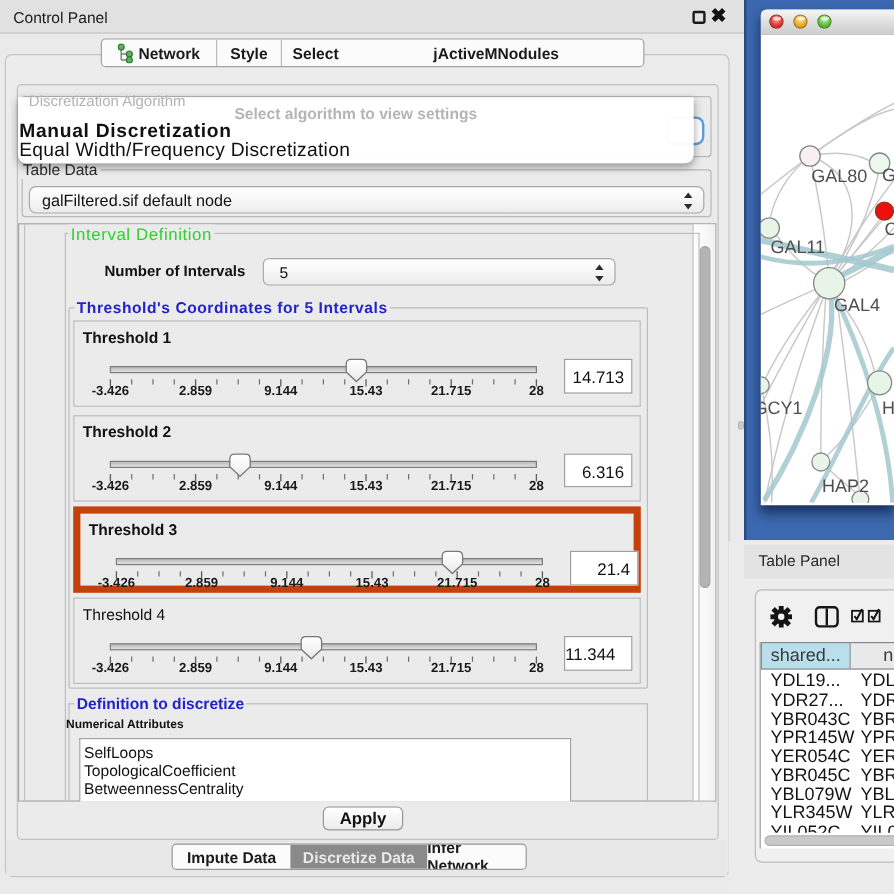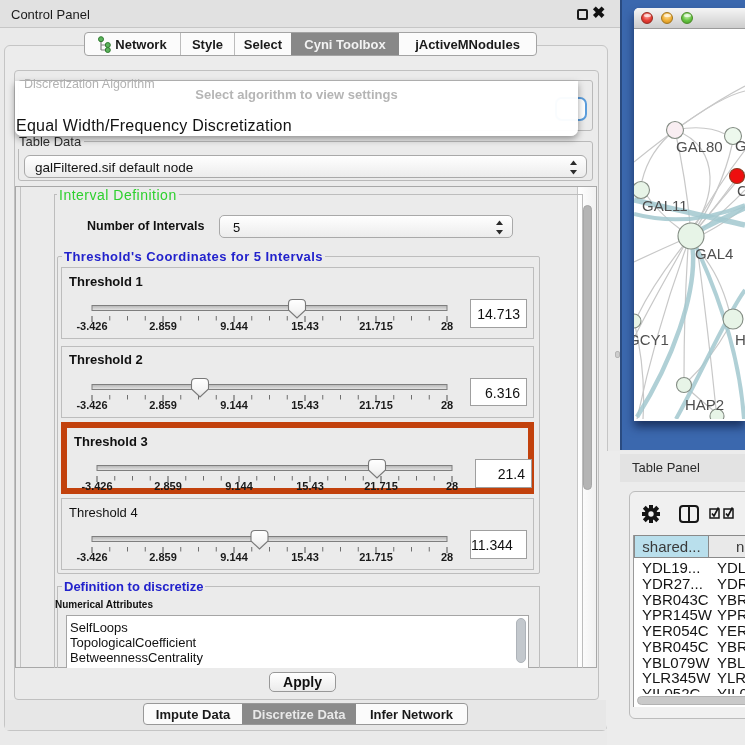--- a/index.html
+++ b/index.html
@@ -24,21 +24,20 @@
     <svg width="13" height="17" viewBox="0 0 13 17">
       <path d="M3 5 L3 14 M3 9 L7.5 9 M3 14 L7.5 14" stroke="#808080" stroke-width="1.2" fill="none"></path>
       <circle cx="3" cy="3.2" r="2.5" fill="#5cb35c" stroke="#2f7a2f"></circle>
       <circle cx="9.8" cy="9" r="2.5" fill="#5cb35c" stroke="#2f7a2f"></circle>
       <circle cx="9.8" cy="14" r="2.5" fill="#5cb35c" stroke="#2f7a2f"></circle>
     </svg>
       <span>Network</span>
     </div>
   <div style="width:54px;border-left:1px solid #bcbcbc;display:flex;align-items:center;justify-content:center">Style</div>
   <div style="width:57px;border-left:1px solid #bcbcbc;display:flex;align-items:center;justify-content:center">Select</div>
-  <div style="width:108px;background:#888888;color:#f2f2f2;display:flex;align-items:center;justify-content:center">Cyni Toolbox</div>
   <div style="flex:1;display:flex;align-items:center;justify-content:center">jActiveMNodules</div>
 </div>
 
 <div class="abs" style="left:18px;top:80px;width:575px;height:51px;border:1px solid #b9b9b9;border-radius:3px"></div>
 <div class="abs" style="left:21px;top:77px;font-size:12.5px;color:#b2b2b2;padding:0 3px;z-index:32">Discretization Algorithm</div>
 <div class="abs" style="left:555px;top:97px;width:32px;height:24px;border:2.5px solid #5b9ddc;border-radius:7px;background:#fff;z-index:29"></div>
 
 <div class="abs" style="left:18px;top:141px;width:575px;height:40px;border:1px solid #b9b9b9;border-radius:3px"></div>
 <div class="abs" style="left:16px;top:134px;font-size:13px;color:#2d2d2d;background:#ebebeb;padding:0 3px">Table Data</div>
 <div class="abs" style="left:24px;top:155px;width:563px;height:23px;border:1px solid #a9a9a9;border-radius:6px;background:linear-gradient(#ffffff,#ececec);">
@@ -254,36 +253,37 @@
   <div class="abs" style="left:144px;top:52px;width:56px;text-align:center;font-size:11px;font-weight:bold;color:#1a1a1a">9.144</div>
   <div class="abs" style="left:215px;top:52px;width:56px;text-align:center;font-size:11px;font-weight:bold;color:#1a1a1a">15.43</div>
   <div class="abs" style="left:286px;top:52px;width:56px;text-align:center;font-size:11px;font-weight:bold;color:#1a1a1a">21.715</div>
   <div class="abs" style="left:357px;top:52px;width:56px;text-align:center;font-size:11px;font-weight:bold;color:#1a1a1a">28</div>
   <div class="abs" style="left:408px;top:31px;width:57px;height:28.5px;border:1px solid #9f9f9f;background:#fff;font-size:14px;color:#111;text-align:right;line-height:28px;padding-right:20px">11.344</div>
 </div>
 
 <div class="abs" style="left:57px;top:586px;width:483px;height:82px;border:1px solid #bdbdbd;border-bottom:none"></div>
 <div class="abs" style="left:62px;top:579px;font-size:13px;font-weight:bold;color:#2222cc;background:#ebebeb;padding:0 2px">Definition to discretize</div>
 <div class="abs" style="left:55px;top:599px;font-size:10px;font-weight:bold;color:#111">Numerical Attributes</div>
-<div class="abs" style="left:66px;top:615px;width:463px;height:53px;border:1px solid #a5a5a5;border-bottom:none;background:#fff;overflow:hidden">
+<div class="abs" style="left:66px;top:615px;width:410px;height:53px;border:1px solid #a5a5a5;border-bottom:none;background:#fff;overflow:hidden">
   <div class="abs" style="left:3px;top:4px;font-size:13px;color:#111;line-height:15px">SelfLoops<br>TopologicalCoefficient<br>BetweennessCentrality</div>
   <div class="abs" style="left:449px;top:2px;width:10px;height:45px;background:#c3c8cd;border:1px solid #aeb3b9;border-radius:5px"></div>
 </div>
 
 <div class="abs" style="left:269px;top:672px;width:67px;height:20px;border:1px solid #989898;border-radius:5px;background:linear-gradient(#ffffff,#ebebeb);text-align:center;font-size:14px;font-weight:bold;color:#111;line-height:19px">Apply</div>
 
-<div class="abs" style="left:143px;top:703px;width:325px;height:22px;border:1px solid #989898;border-radius:4px;background:#fbfbfb;display:flex;font-size:13px;font-weight:bold;color:#1a1a1a;overflow:hidden">
+<div class="abs" style="left:143px;top:703px;width:296px;height:22px;border:1px solid #989898;border-radius:4px;background:#fbfbfb;display:flex;font-size:13px;font-weight:bold;color:#1a1a1a;overflow:hidden">
   <div style="width:98px;display:flex;align-items:center;justify-content:center">Impute Data</div>
   <div style="width:114px;background:#8a8a8a;color:#e9e9e9;display:flex;align-items:center;justify-content:center">Discretize Data</div>
   <div style="flex:1;display:flex;align-items:center;justify-content:center">Infer Network</div>
 </div>
 
 <div class="abs" style="left:15px;top:81px;width:563px;height:55px;background:rgba(255,255,255,0.965);border-radius:0 0 7px 7px;box-shadow:0 3px 7px rgba(0,0,0,0.38);z-index:30"></div>
 <div class="abs" style="left:15px;top:81px;width:563px;height:55px;z-index:31;color:#111">
   <div class="abs" style="left:0;top:6px;width:100%;text-align:center;color:#b5b5b5;font-weight:bold;font-size:13px">Select algorithm to view settings</div>
+  <div class="abs" style="left:1px;top:19.5px;font-weight:bold;font-size:16px;letter-spacing:0.6px">Manual Discretization</div>
   <div class="abs" style="left:1px;top:35.5px;font-size:16px;letter-spacing:0.25px">Equal Width/Frequency Discretization</div>
 </div>
 
 <div class="abs" style="left:615px;top:351px;width:5px;height:7px;background:#cdcdcd;border:1px solid #b5b5b5;border-radius:2px"></div>
 
 <div class="abs" style="left:620px;top:0;width:125px;height:450px;background:#3b68ae;border-left:2px solid #2a4b80"></div>
 
 <div class="abs" style="left:634px;top:8px;width:111px;height:413px;background:#fff;border-radius:5px 0 0 0;box-shadow:0 6px 10px rgba(5,15,45,0.6)">
   <div class="abs" style="left:0;top:0;width:111px;height:21px;background:linear-gradient(#f5f5f5,#cdcdcd);border-bottom:1px solid #9b9b9b;border-radius:5px 0 0 0">
     <div class="abs" style="left:7px;top:4px;width:12px;height:12px;border-radius:50%;background:radial-gradient(circle at 50% 30%,#ffb0ac,#e63c33 55%,#b92a22);border:1px solid #97291f"></div>

